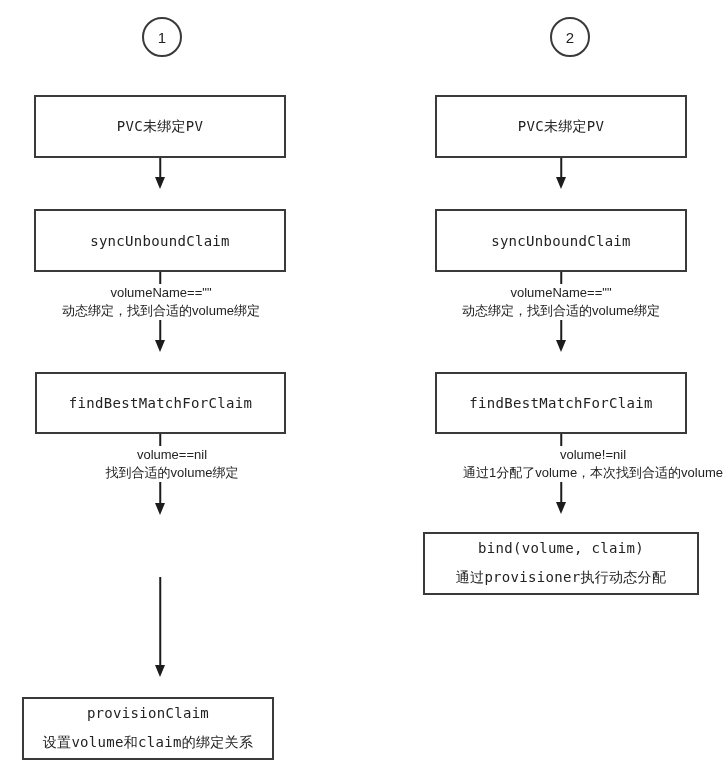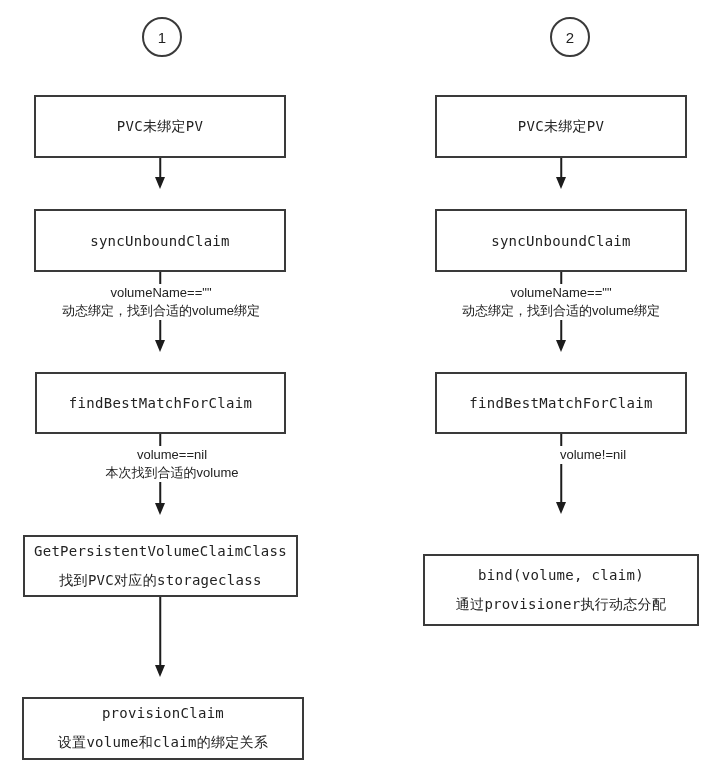--- a/index.html
+++ b/index.html
@@ -67,31 +67,27 @@
   </div>
 
   <div class="node" style="left:35px; top:352px; width:251px; height:62px;">
     <span class="node-title">findBestMatchForClaim</span>
   </div>
 
   <div class="arrow" style="left:160px; top:414px; height:101px;"></div>
 
   <div class="edge-label" style="left:161px; top:446px;margin-left:11px;">
     <div>volume==nil</div>
-    <div>本次找到合适的volume</div>
+    <div>找到合适的volume绑定</div>
   </div>
 
-  <div class="node" style="left:23px; top:515px; width:275px; height:62px;">
-    <span class="node-title">GetPersistentVolumeClaimClass</span>
-    <span class="node-subtitle">找到PVC对应的storageclass</span>
-  </div>
 
   <div class="arrow" style="left:160px; top:577px; height:100px;"></div>
 
-  <div class="node" style="left:22px; top:677px; width:282px; height:63px;">
+  <div class="node" style="left:22px; top:677px; width:252px; height:63px;">
     <span class="node-title">provisionClaim</span>
     <span class="node-subtitle">设置volume和claim的绑定关系</span>
   </div>
 
   <div class="badge" style="left:550px; top:17px;">
     <span>2</span>
   </div>
 
   <div class="node" style="left:435px; top:75px; width:252px; height:63px;">
     <span class="node-title">PVC未绑定PV</span>
@@ -111,20 +107,21 @@
   </div>
 
   <div class="node" style="left:435px; top:352px; width:252px; height:62px;">
     <span class="node-title">findBestMatchForClaim</span>
   </div>
 
   <div class="arrow" style="left:561px; top:414px; height:100px;"></div>
 
   <div class="edge-label" style="left:561px; top:446px;margin-left:32px;">
     <div>volume!=nil</div>
+    <div>通过1分配了volume，本次找到合适的volume</div>
   </div>
 
-  <div class="node" style="left:423px; top:534px; width:276px; height:72px;">
+  <div class="node" style="left:423px; top:512px; width:276px; height:63px;">
     <span class="node-title">bind(volume, claim)</span>
     <span class="node-subtitle">通过provisioner执行动态分配</span>
   </div>
 
 </div>
 
 </body></html>

